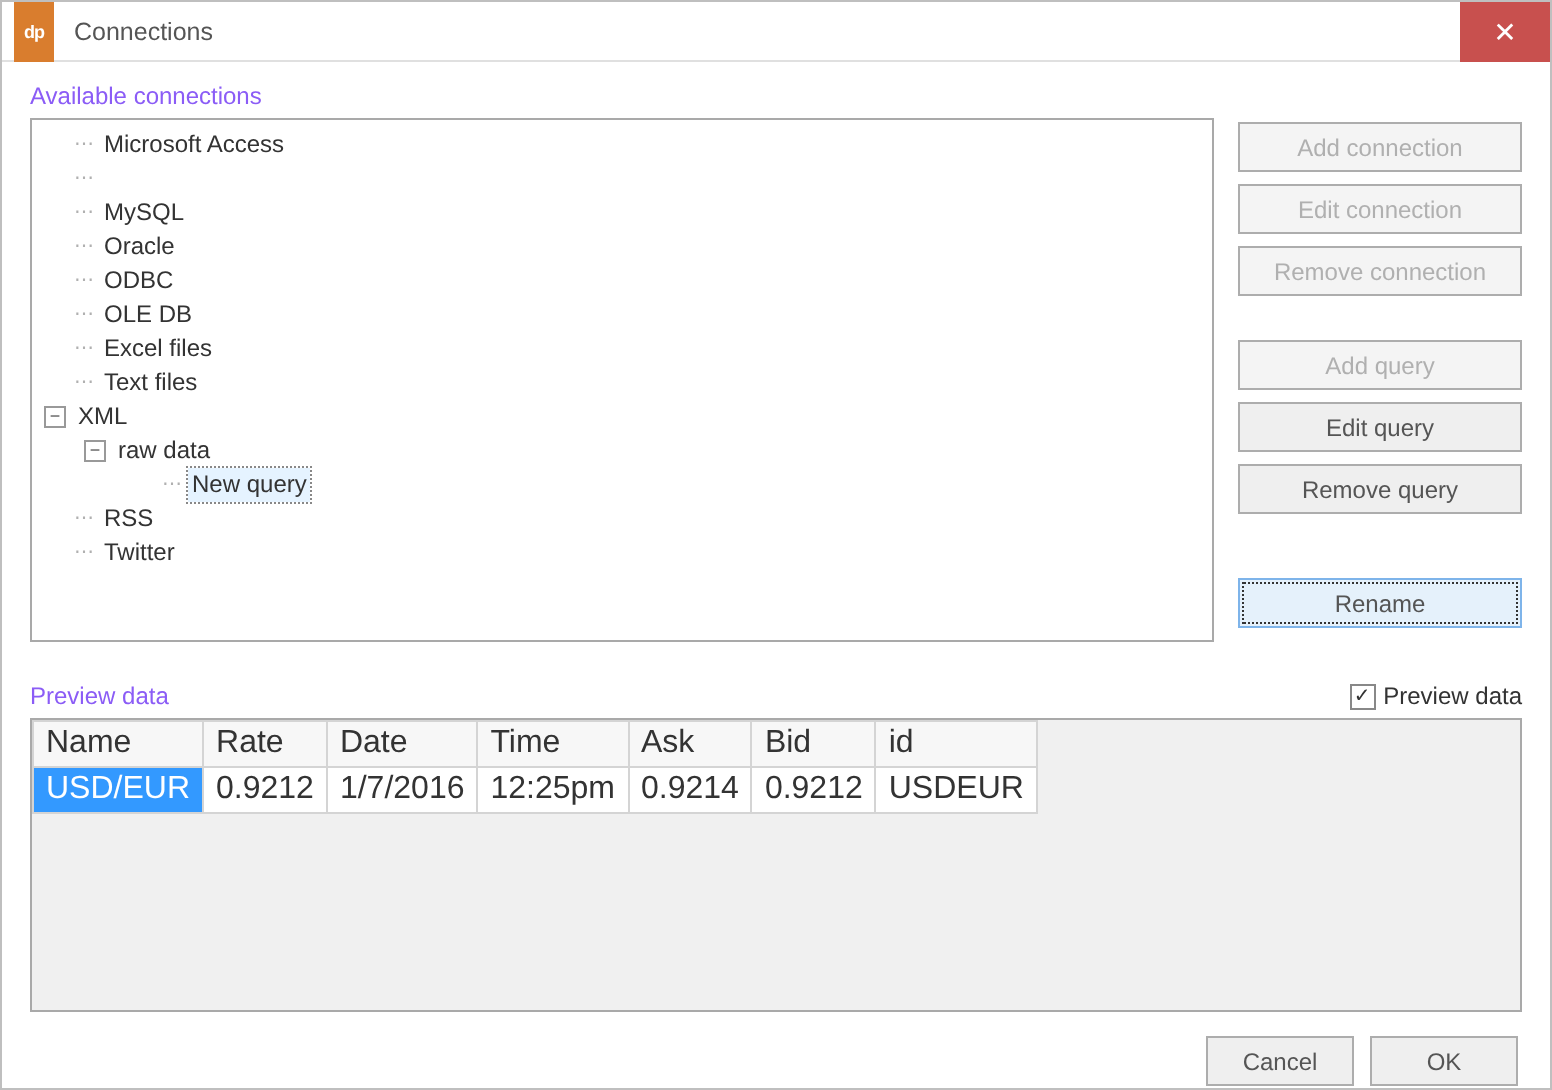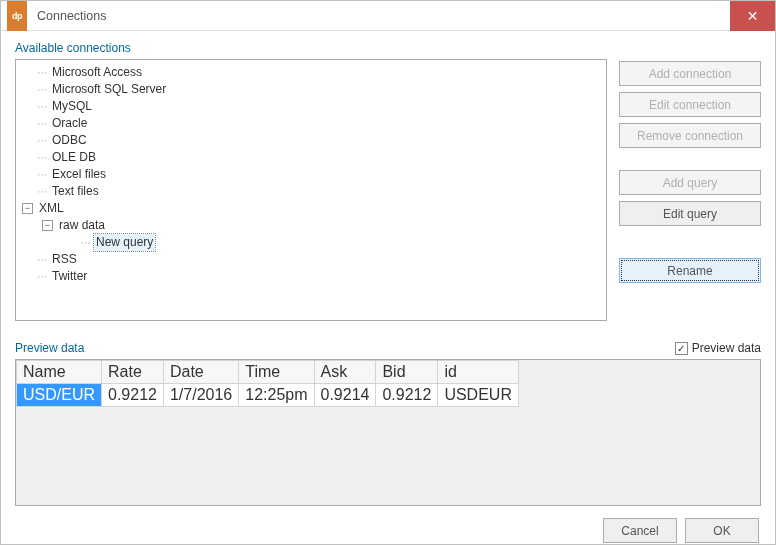--- a/index.html
+++ b/index.html
@@ -5,21 +5,21 @@
   * { box-sizing: border-box; }
   html, body { margin: 0; padding: 0; font-family: "Segoe UI", Tahoma, sans-serif; font-size: 12px; color: #333; }
   body { background: #fff; width: 776px; height: 545px; overflow: hidden; border: 1px solid #bfbfbf; }
   
   .titlebar { height: 30px; background: #fff; display: flex; align-items: center; position: relative; border-bottom: 1px solid #e0e0e0; }
   .app-icon { width: 20px; height: 31px; background: #d97d2e; margin-left: 6px; display:flex; align-items:center; justify-content:center; color:#fff; font-size:9px; font-weight:bold; letter-spacing:-0.5px; }
   .title { position: absolute; left: 0; right: 0; text-align: left; font-size: 12.5px; color:#555;padding-left:36px; }
   .close-btn { position: absolute; right: 0; top: 0; width: 45px; height: 30px; background: #c8504e; color:#fff; display:flex; align-items:center; justify-content:center; font-size:14px; cursor:pointer; }
   
   .content { padding: 10px 14px 10px 14px; }
-  .section-label { font-size: 12px; margin-bottom: 4px; color:#0369a1; }
+  .section-label { font-size: 12px; margin-bottom: 4px; color:#8b5cf6; }
   
   .upper { display:flex; gap: 12px; }
   .tree-box { flex: 1; border: 1px solid #a9a9a9; background:#fff; height: 262px; padding: 4px 6px; overflow:auto; }
   .tree-box ul { list-style:none; margin:0; padding:0; }
   .tree-box li { line-height: 17px; white-space: nowrap; }
   .tree-item { display:flex; align-items:center; gap:2px; }
   .dots { display:inline-block; width:14px; text-align:right; color:#b0b0b0; font-size:10px; letter-spacing:1px; }
   .toggle { display:inline-block; width:11px; height:11px; border:1px solid #999; font-size:9px; line-height:9px; text-align:center; color:#555; cursor:pointer; margin-right:2px; background:#fff;}
   .tree-text { padding: 0 2px; }
   .tree-text.selected { background:#e5f3ff; outline:1px dotted #888; }
@@ -66,21 +66,20 @@
       <ul>
         <li class="lvl1">
             <span class="tree-item">
               <span class="dots">⋯</span>
               <span class="tree-text">Microsoft Access</span>
             </span>
           </li>
         <li class="lvl1">
             <span class="tree-item">
               <span class="dots">⋯</span>
-              <span class="tree-text">Microsoft SQL Server</span>
             </span>
           </li>
         <li class="lvl1">
             <span class="tree-item">
               <span class="dots">⋯</span>
               <span class="tree-text">MySQL</span>
             </span>
           </li>
         <li class="lvl1">
             <span class="tree-item">
@@ -145,20 +144,21 @@
       </ul>
     </div>
 
     <div class="button-col">
       <div class="btn disabled">Add connection</div>
       <div class="btn disabled">Edit connection</div>
       <div class="btn disabled">Remove connection</div>
       <div class="spacer-sm"></div>
       <div class="btn disabled">Add query</div>
       <div class="btn">Edit query</div>
+      <div class="btn">Remove query</div>
       <div class="spacer-md"></div>
       <div class="btn focused">Rename</div>
     </div>
   </div>
 
   <div class="preview-header-row">
     <div class="section-label" style="margin:0">Preview data</div>
     <label class="checkbox-wrap">
       <span class="checkbox">✓</span>
       <span>Preview data</span>

